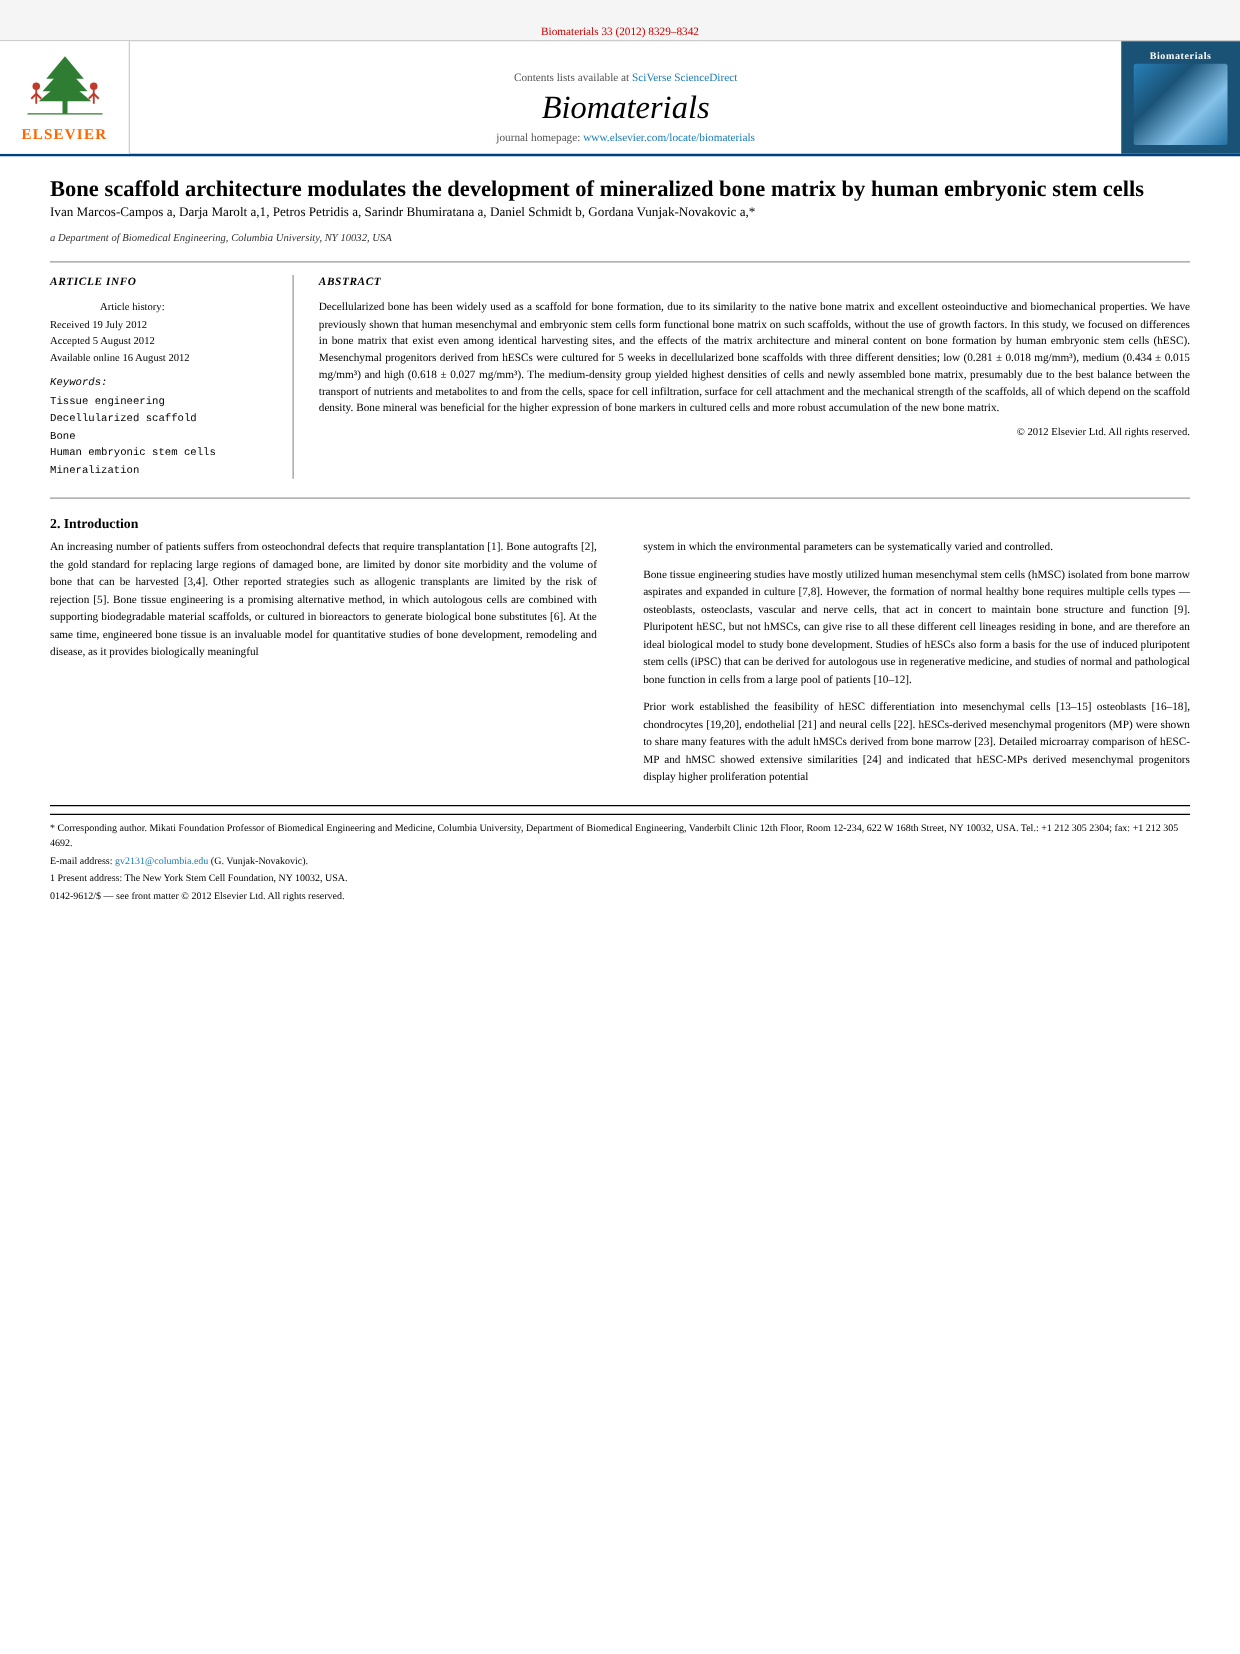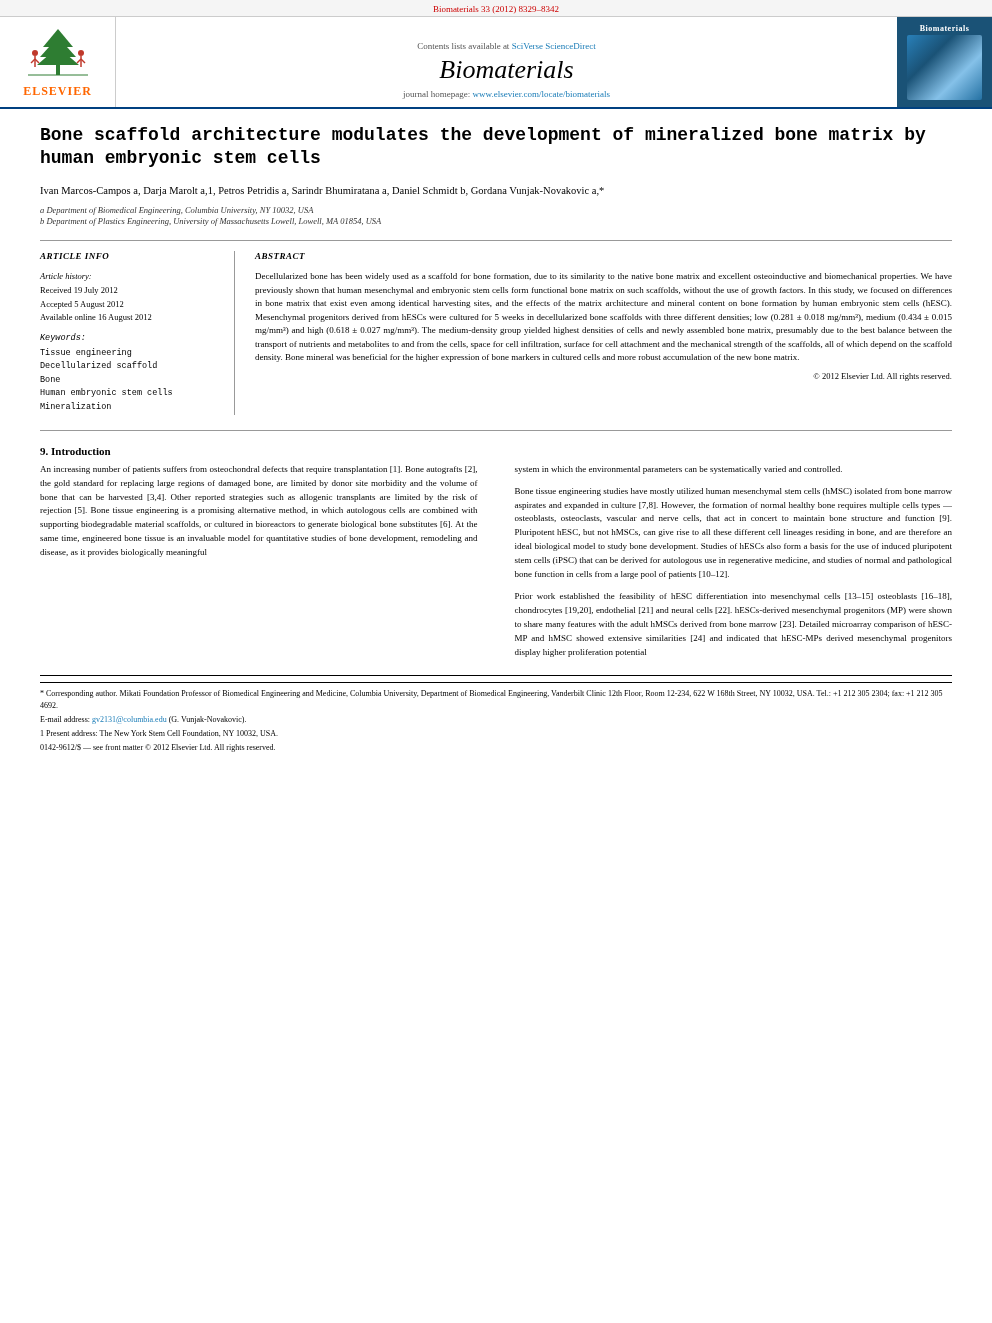--- a/index.html
+++ b/index.html
@@ -14,34 +14,34 @@
     .page-wrapper {
       width: 992px;
       padding: 0 0 20px 0;
     }
 
     
     .top-banner {
       background: #f5f5f5;
       border-bottom: 1px solid #ccc;
       text-align: center;
-      padding: 4px 0 2px 0;
+      padding: 20px 0 2px 0;
       font-size: 9px;
       color: #c00;
     }
 
     
     .journal-header {
       display: flex;
       align-items: stretch;
       border-bottom: 2px solid #004080;
       margin: 0;
     }
     .journal-header-left {
-      width: 116px;
+      width: 104px;
       background: #fff;
       display: flex;
       align-items: center;
       justify-content: center;
       padding: 8px;
       border-right: 1px solid #ccc;
     }
     .elsevier-logo {
       display: flex;
       flex-direction: column;
@@ -113,22 +113,20 @@
     .article-content {
       padding: 15px 40px;
     }
 
     
     .article-title {
       font-size: 18px;
       font-weight: bold;
       color: #000;
       line-height: 1.3;
-      margin-bottom: 12px;
-      font-family: Liberation Mono, monospace;
     }
 
     
     .authors {
       font-size: 10.5px;
       color: #000;
       margin-bottom: 6px;
       line-height: 1.5;
     }
 
@@ -173,21 +171,21 @@
       margin-bottom: 9px;
       text-transform: uppercase;
     }
     .article-history {
       font-size: 8.5px;
       line-height: 1.6;
       color: #000;
       margin-bottom: 8px;
     }
     .history-label {
-      font-style: italic;
+      margin-left: 40px;
     }
     .keywords-section {
       margin-top: 8px;
       font-family: Liberation Mono, monospace;
     }
     .keywords-label {
       font-size: 8.5px;
       font-style: italic;
       margin-bottom: 4px;
     }
@@ -311,21 +309,20 @@
   <div class="article-content">
 
     <div class="article-title">Bone scaffold architecture modulates the development of mineralized bone matrix by human embryonic stem cells</div>
 
     <div class="authors">
       <span>Ivan Marcos-Campos a, Darja Marolt a,1, Petros Petridis a, Sarindr Bhumiratana a, Daniel Schmidt b, Gordana Vunjak-Novakovic a,*</span>
     </div>
 
     <div class="affiliations">
       <div>a Department of Biomedical Engineering, Columbia University, NY 10032, USA</div>
-      <div>b Department of Plastics Engineering, University of Massachusetts Lowell, Lowell, MA 01854, USA</div>
     </div>
 
     <hr class="section-divider">
 
     <div class="two-col">
 
       <div class="article-info-col">
         <div class="col-heading">Article info</div>
         <div class="article-history">
           <div class="history-label">Article history:</div>
@@ -346,21 +343,21 @@
 
       <div class="abstract-col">
         <div class="col-heading">Abstract</div>
         <div class="abstract-text">Decellularized bone has been widely used as a scaffold for bone formation, due to its similarity to the native bone matrix and excellent osteoinductive and biomechanical properties. We have previously shown that human mesenchymal and embryonic stem cells form functional bone matrix on such scaffolds, without the use of growth factors. In this study, we focused on differences in bone matrix that exist even among identical harvesting sites, and the effects of the matrix architecture and mineral content on bone formation by human embryonic stem cells (hESC). Mesenchymal progenitors derived from hESCs were cultured for 5 weeks in decellularized bone scaffolds with three different densities; low (0.281 ± 0.018 mg/mm³), medium (0.434 ± 0.015 mg/mm³) and high (0.618 ± 0.027 mg/mm³). The medium-density group yielded highest densities of cells and newly assembled bone matrix, presumably due to the best balance between the transport of nutrients and metabolites to and from the cells, space for cell infiltration, surface for cell attachment and the mechanical strength of the scaffolds, all of which depend on the scaffold density. Bone mineral was beneficial for the higher expression of bone markers in cultured cells and more robust accumulation of the new bone matrix.</div>
         <div class="copyright-line">© 2012 Elsevier Ltd. All rights reserved.</div>
       </div>
     </div>
 
     <hr class="section-divider">
 
-    <div class="section-title">9. Introduction</div>
+    <div class="section-title">2. Introduction</div>
 
     <div class="body-two-col">
 
       <div class="body-col">
         <div class="body-text">An increasing number of patients suffers from osteochondral defects that require transplantation [1]. Bone autografts [2], the gold standard for replacing large regions of damaged bone, are limited by donor site morbidity and the volume of bone that can be harvested [3,4]. Other reported strategies such as allogenic transplants are limited by the risk of rejection [5]. Bone tissue engineering is a promising alternative method, in which autologous cells are combined with supporting biodegradable material scaffolds, or cultured in bioreactors to generate biological bone substitutes [6]. At the same time, engineered bone tissue is an invaluable model for quantitative studies of bone development, remodeling and disease, as it provides biologically meaningful</div>
       </div>
 
       <div class="body-col">
         <div class="body-text" style="margin-bottom:8px;font-family:Liberation Serif, serif;">system in which the environmental parameters can be systematically varied and controlled.</div>
         <div class="body-text" style="margin-bottom:8px;">Bone tissue engineering studies have mostly utilized human mesenchymal stem cells (hMSC) isolated from bone marrow aspirates and expanded in culture [7,8]. However, the formation of normal healthy bone requires multiple cells types — osteoblasts, osteoclasts, vascular and nerve cells, that act in concert to maintain bone structure and function [9]. Pluripotent hESC, but not hMSCs, can give rise to all these different cell lineages residing in bone, and are therefore an ideal biological model to study bone development. Studies of hESCs also form a basis for the use of induced pluripotent stem cells (iPSC) that can be derived for autologous use in regenerative medicine, and studies of normal and pathological bone function in cells from a large pool of patients [10–12].</div>

